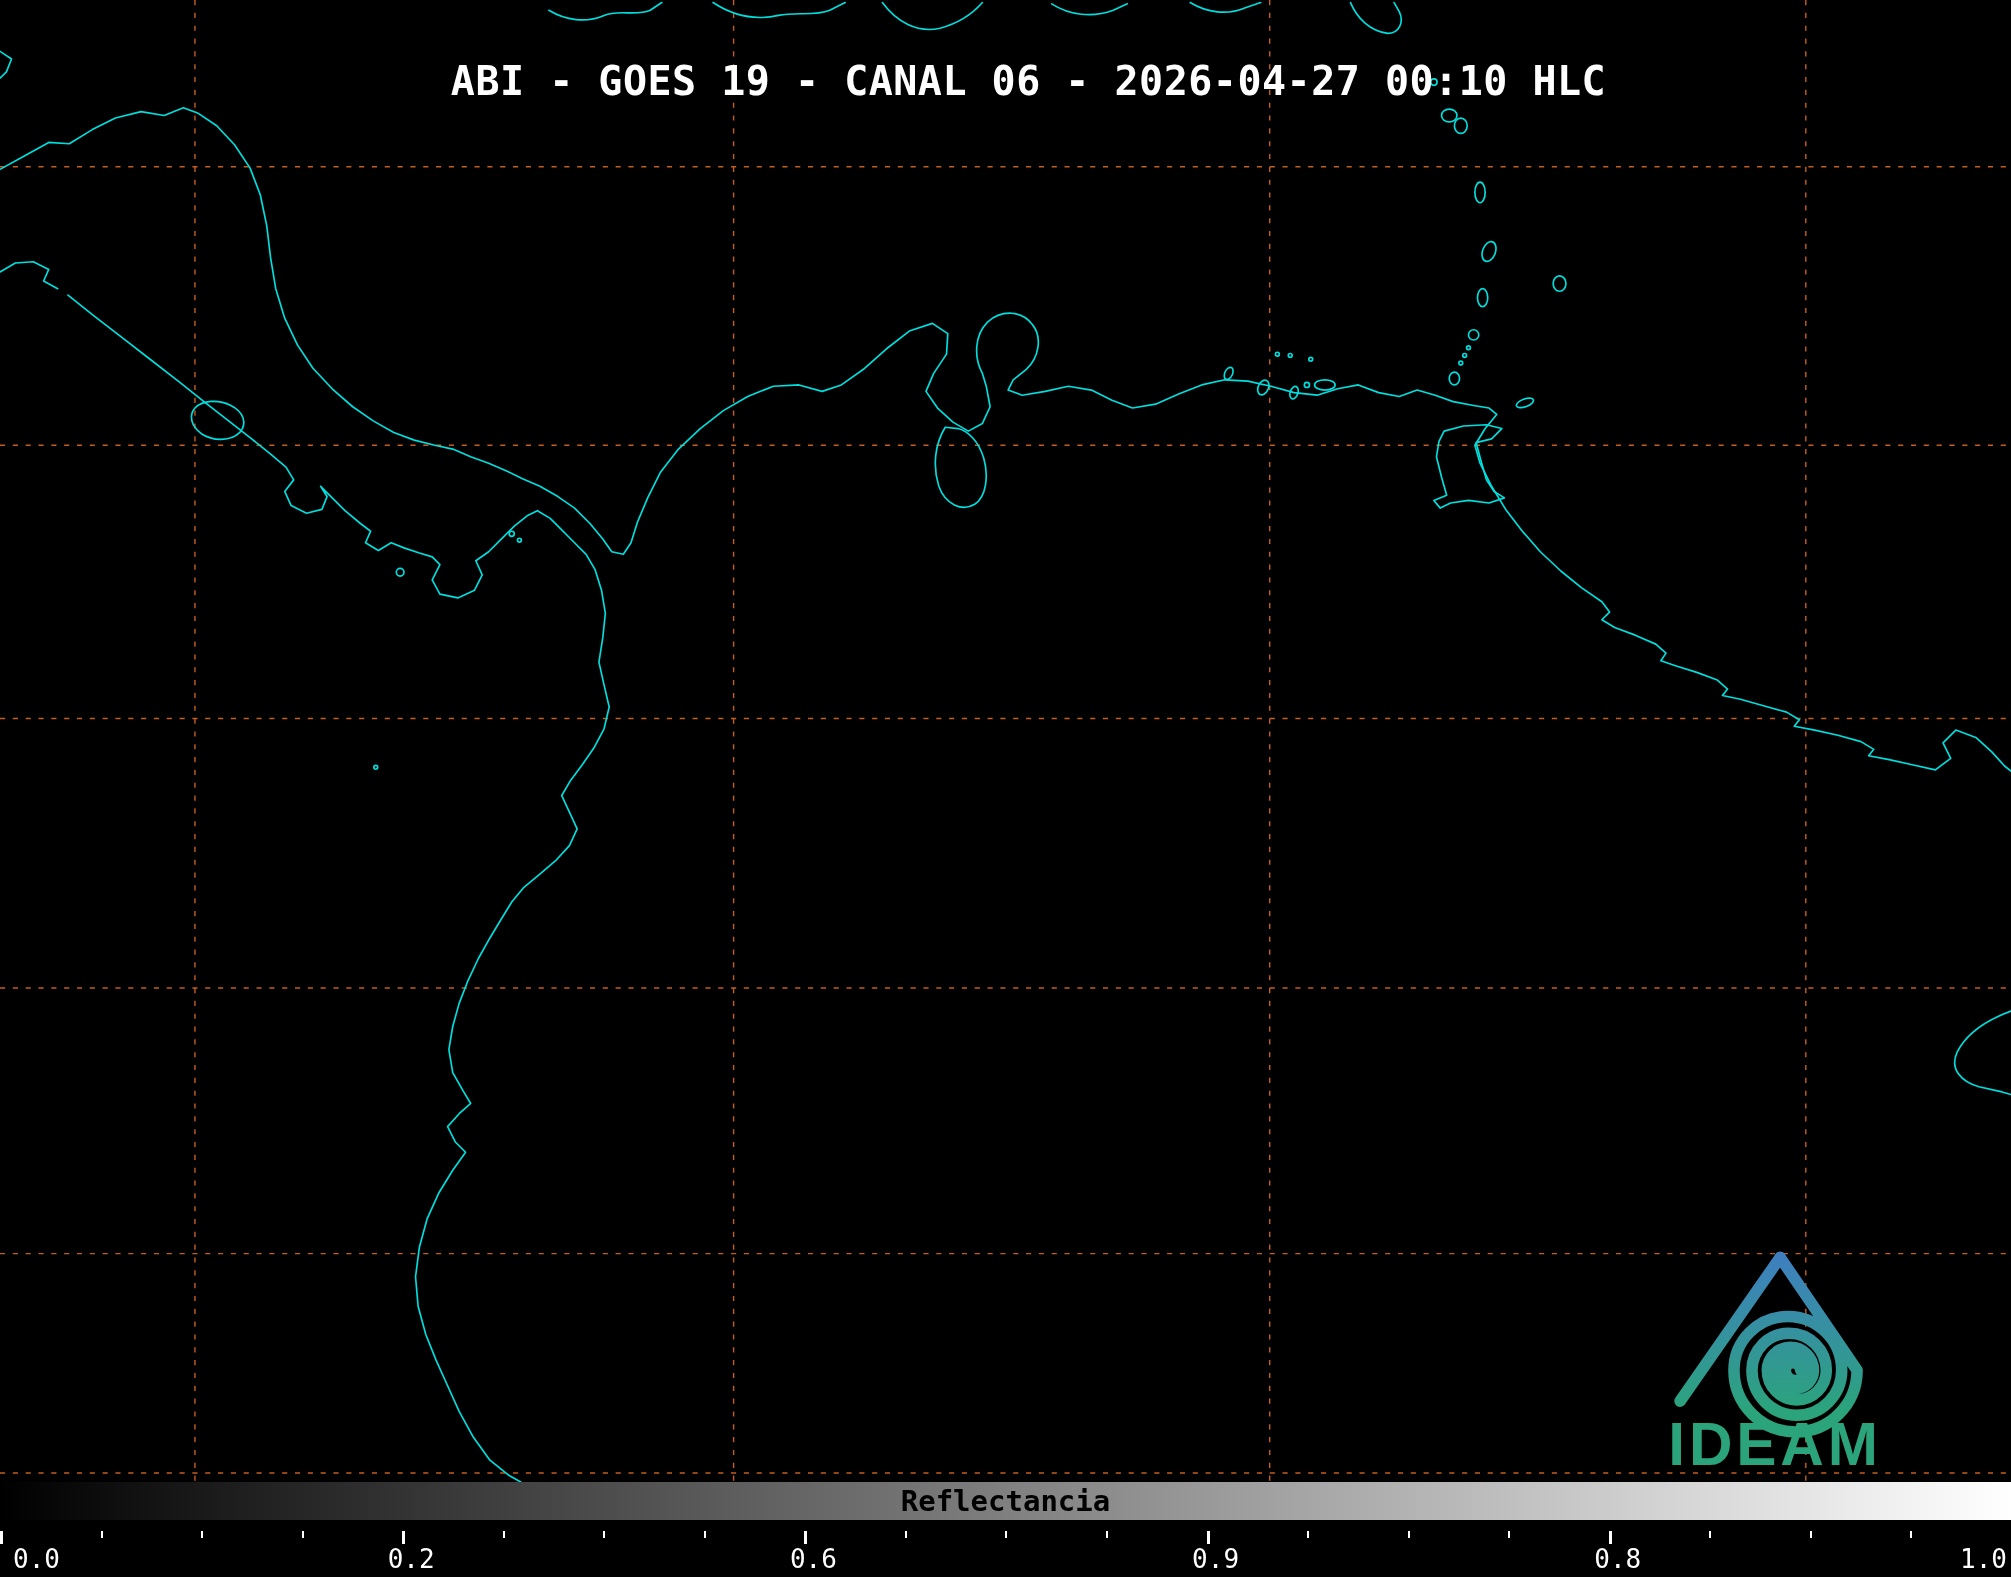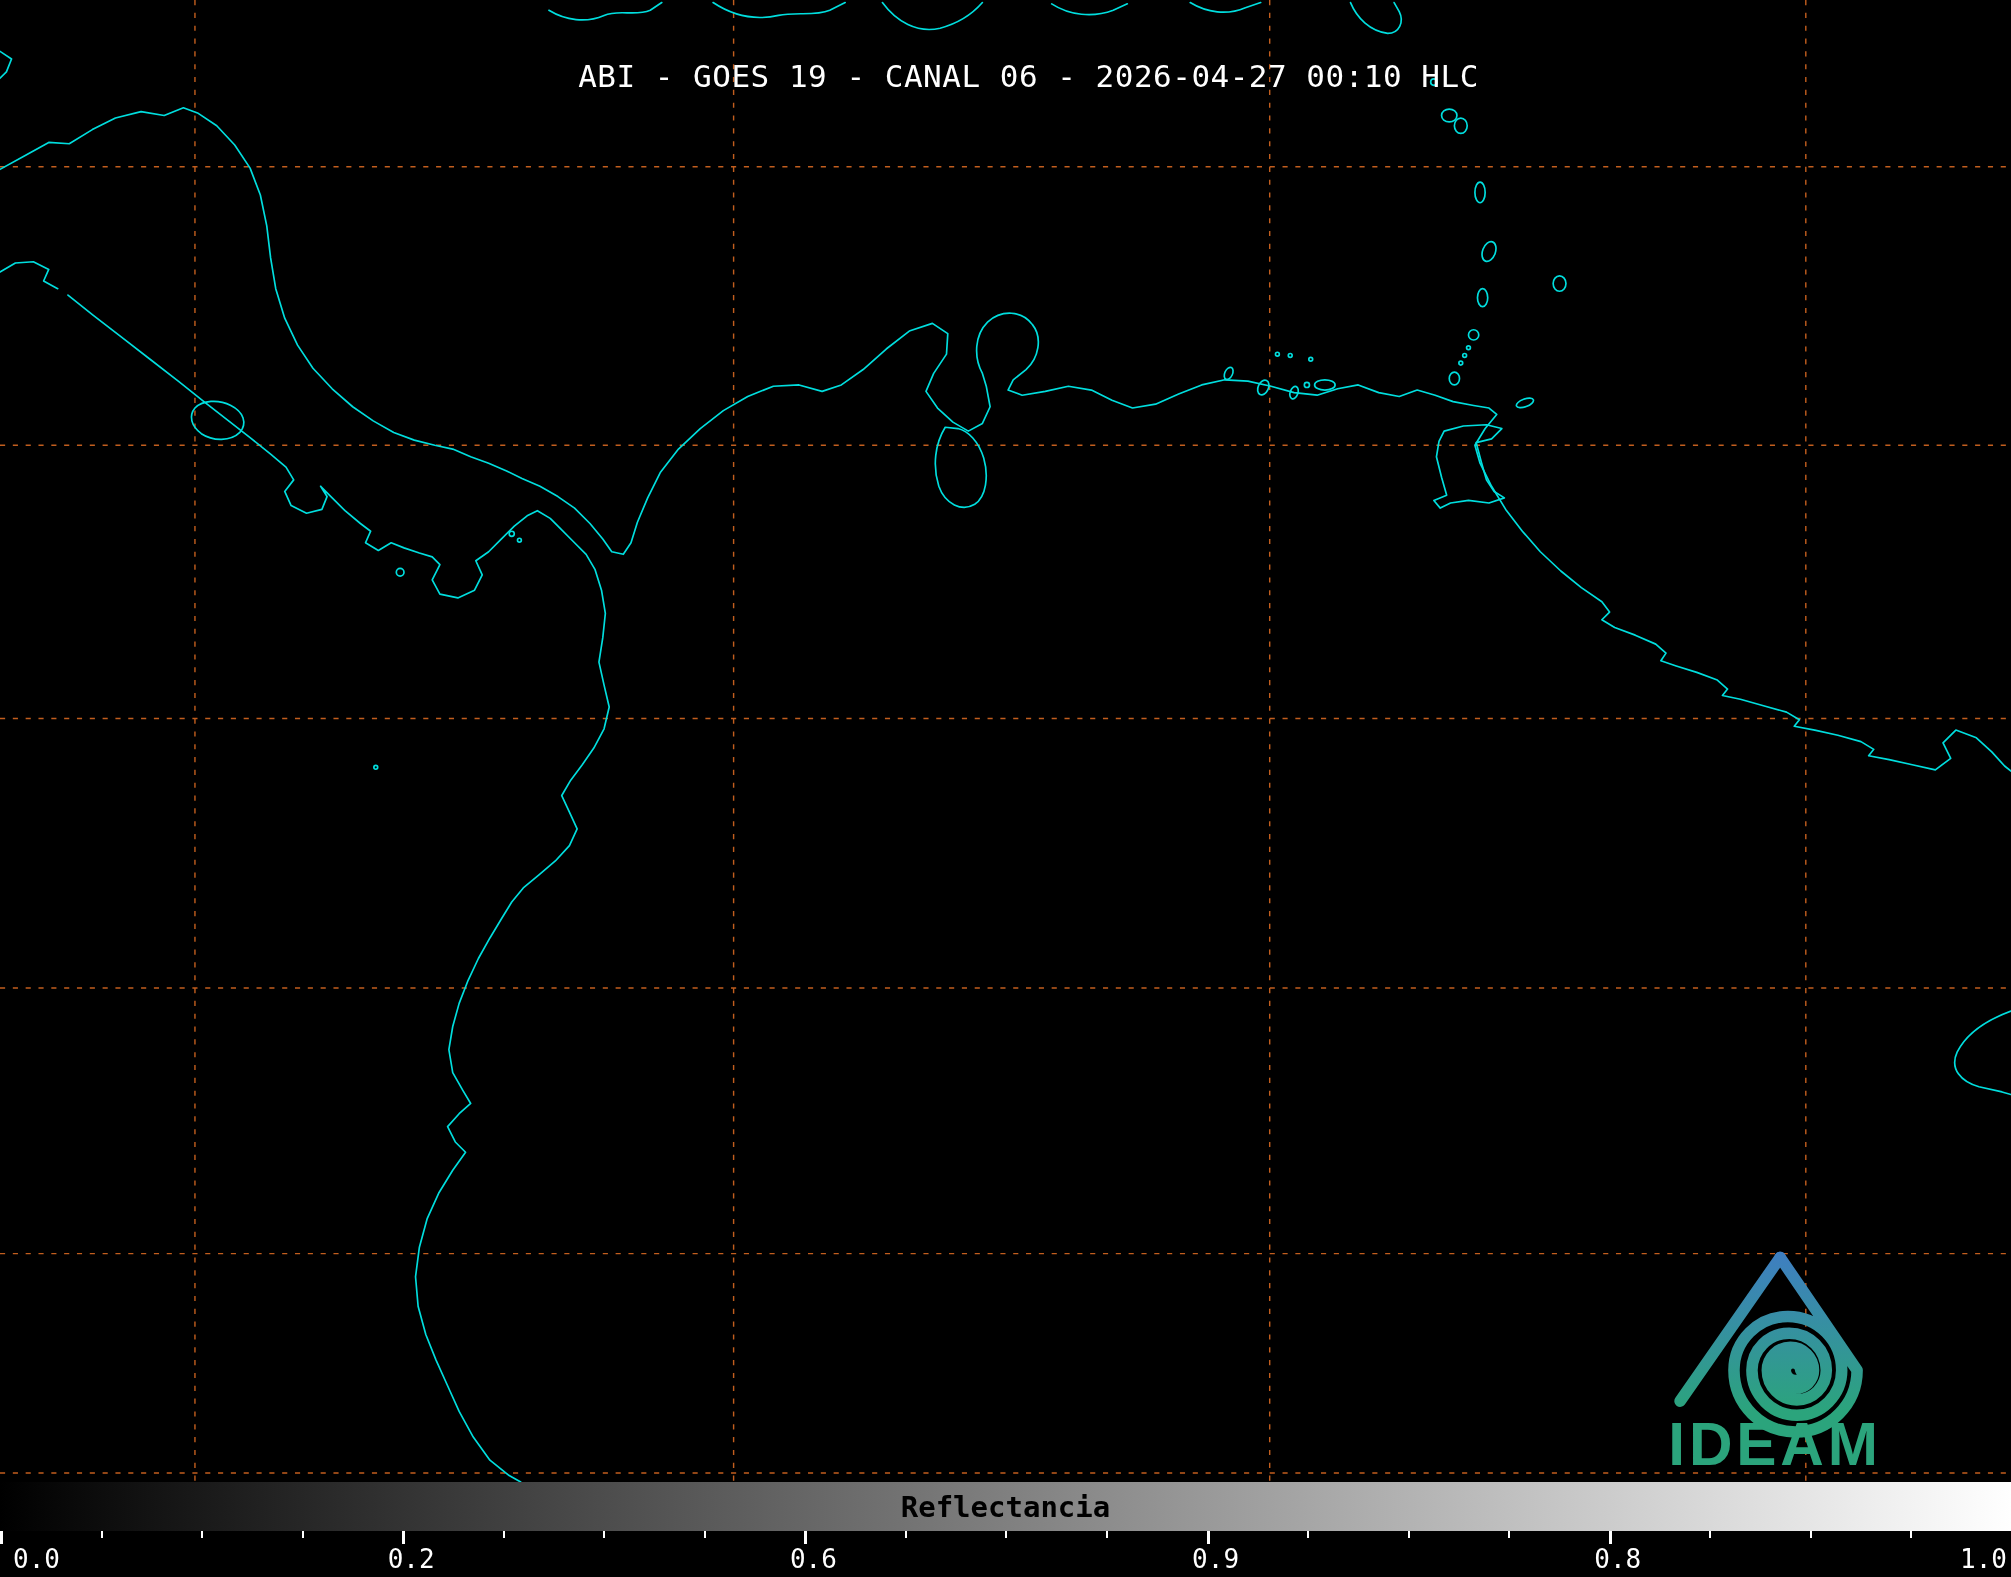--- a/index.html
+++ b/index.html
@@ -4,29 +4,29 @@
 <style>
   html,body{margin:0;padding:0;background:#000;}
   .stage{position:relative;width:2011px;height:1577px;overflow:hidden;
          background:var(--bg,#000);font-family:"DejaVu Sans Mono",monospace;}
   .map{position:absolute;left:0;top:0;width:2011px;height:1482px;}
   .map svg{display:block;width:100%;height:100%;}
   .grid line{stroke:var(--grid,#c25e1e);stroke-width:1.1;stroke-dasharray:4 6;}
   .coast{stroke:var(--coast,#00dede);stroke-width:1.3;fill:none;
          stroke-linejoin:round;stroke-linecap:round;}
   .title{position:absolute;top:58px;left:46px;right:0;text-align:center;
-         color:var(--title-c,#fff);font-size:31px;font-weight:400;
+         color:var(--title-c,#fff);font-size:40px;font-weight:700;
          letter-spacing:.5px;white-space:pre;}
   .logo-stroke{fill:none;stroke:url(#logoGrad);stroke-width:9;
          stroke-linecap:round;stroke-linejoin:round;}
   .logo-text{fill:var(--logo-green,#2ba47c);font-family:"Liberation Sans",sans-serif;
          font-weight:bold;font-size:47px;letter-spacing:3px;}
   .stop-blue{stop-color:var(--logo-blue,#3f7ec2);}
   .stop-green{stop-color:var(--logo-green,#2ba47c);}
-  .colorbar{position:absolute;left:0;top:1482px;width:100%;height:49px;
+  .colorbar{position:absolute;left:0;top:1482px;width:100%;height:38px;
          background:linear-gradient(to right,var(--cb-start,#000),var(--cb-end,#fff));
          display:flex;align-items:center;justify-content:center;}
   .colorbar .cb-label{color:var(--cb-label-c,#000);font-size:29px;font-weight:700;}
   .tickstrip{position:absolute;left:0;top:1531px;width:100%;height:13px;background:#000;}
   .tickstrip .minor{position:absolute;top:0;left:0;width:100%;height:7px;
          background:repeating-linear-gradient(90deg,#fff 0,#fff 2px,transparent 2px,transparent 5%);}
   .tickstrip .major{position:absolute;top:0;left:0;width:100%;height:13px;
          background:repeating-linear-gradient(90deg,#fff 0,#fff 3px,transparent 3px,transparent 20%);}
   .ticklabels{position:absolute;left:0;top:1544px;width:100%;height:33px;
          color:var(--tick-c,#fff);font-size:26px;}

